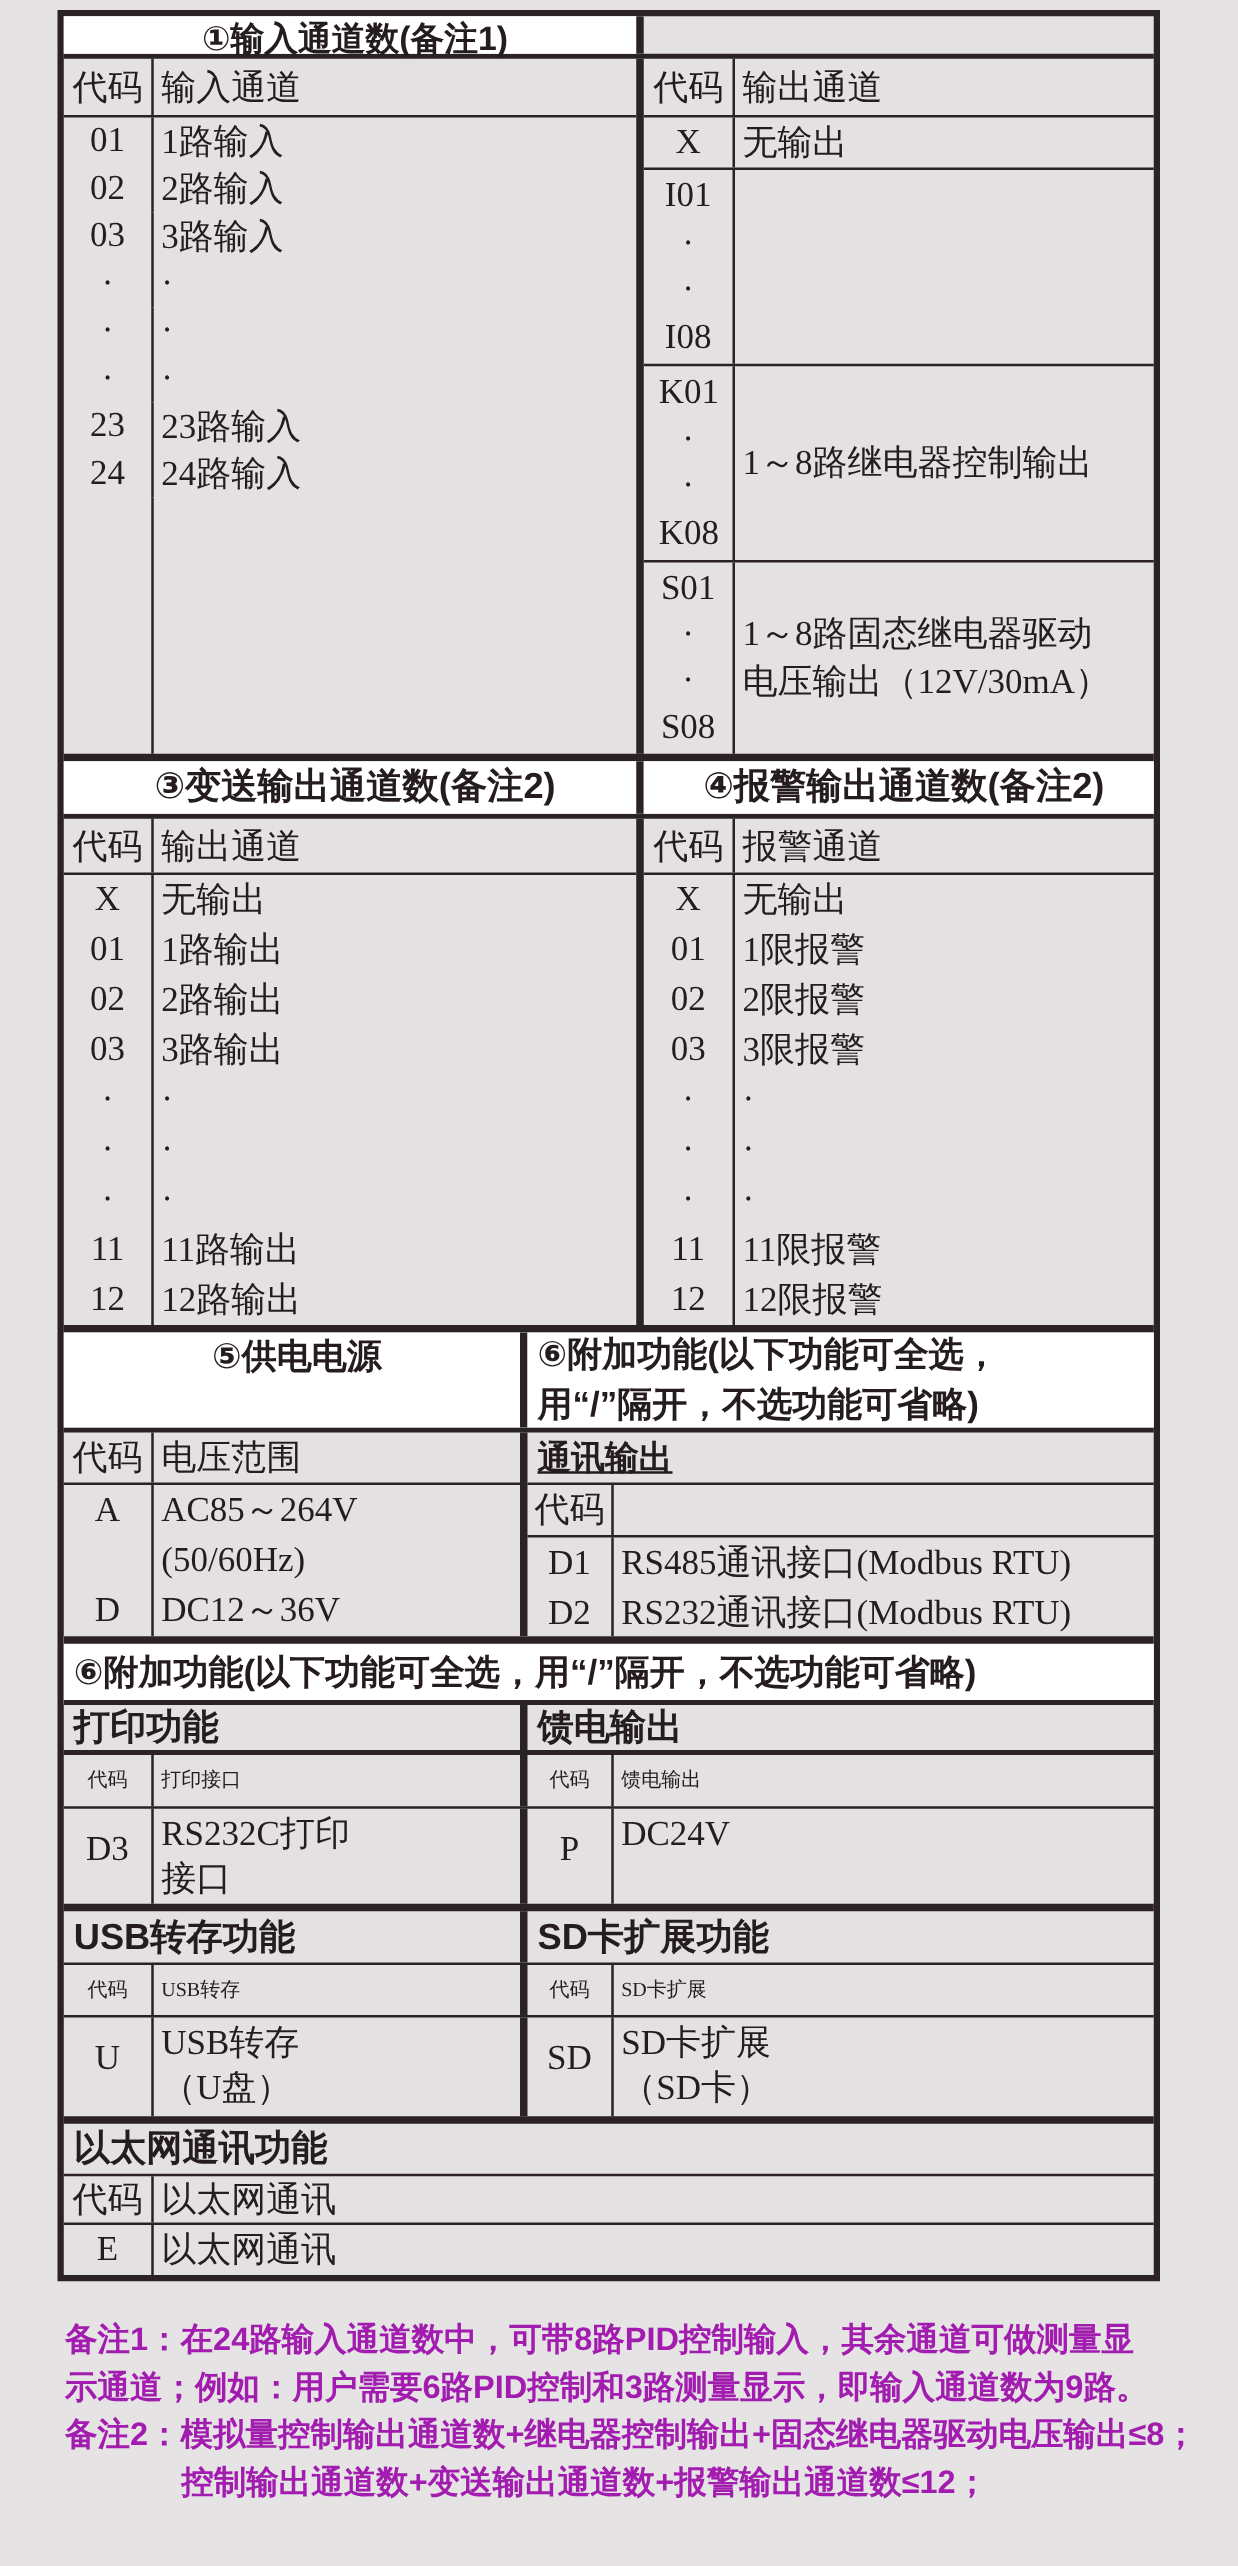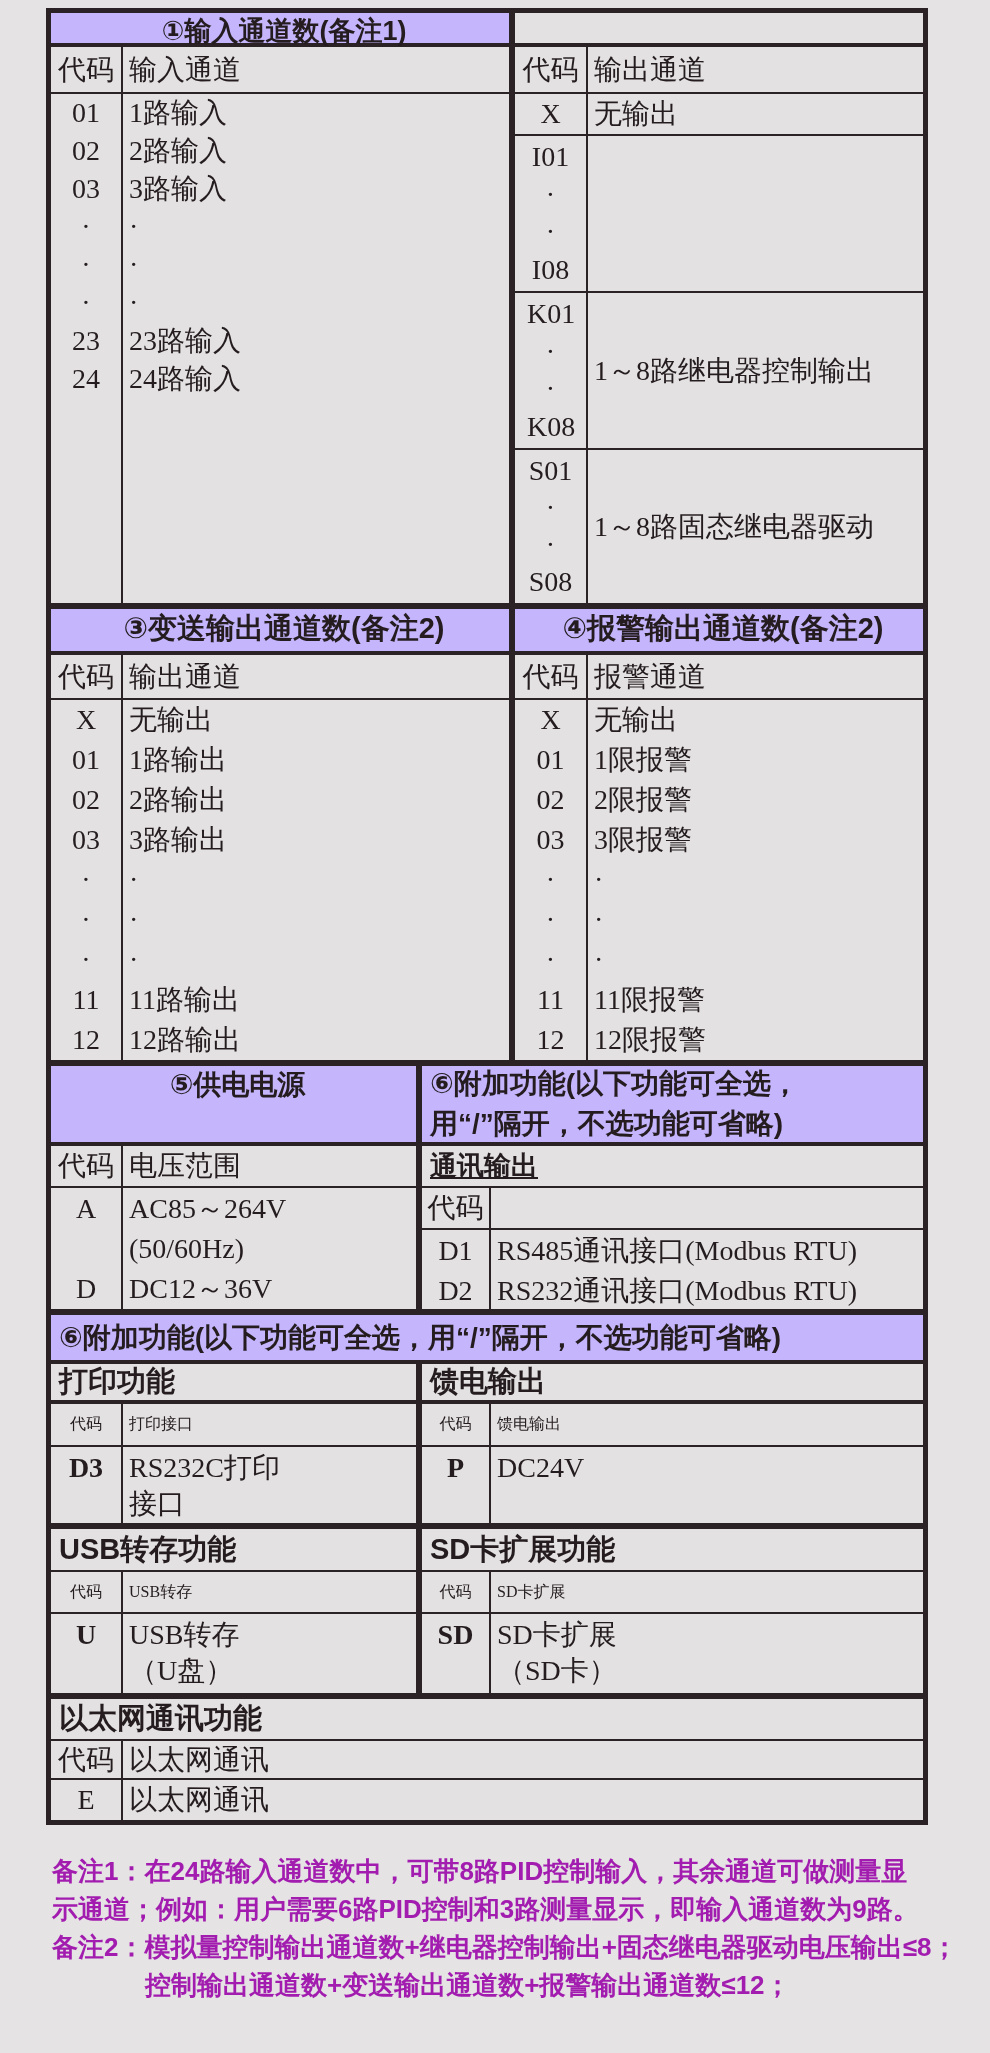--- a/index.html
+++ b/index.html
@@ -12,21 +12,21 @@
     box-sizing:border-box;margin:8px 0 0 46px;width:882px;
     border:5px solid #2a2225;background:#e3e1e2;
     display:flex;flex-direction:column;
   }
   .tbl *{box-sizing:border-box;border-color:#2a2225;border-style:solid;border-width:0;min-width:0;}
   .duo{display:flex;flex:none;}
   .lt{width:464px;flex:none;border-right-width:6px;display:flex;flex-direction:column;}
   .lb{width:371px;flex:none;border-right-width:6px;display:flex;flex-direction:column;}
   .rt{flex:1;display:flex;flex-direction:column;}
   .sans{font-family:"Liberation Sans","DejaVu Sans",sans-serif;font-weight:bold;}
-  .sec{background:#c4b5fd;font-family:"Liberation Sans","DejaVu Sans",sans-serif;font-weight:bold;}
+  .sec{background:#ffffff;font-family:"Liberation Sans","DejaVu Sans",sans-serif;font-weight:bold;}
   .vc{display:flex;align-items:center;}
   .padl{padding-left:8px;}
   
   .h-sec12{height:34px;border-bottom-width:4px;font-size:27px;}
   .body12{height:556px;}
   .h-sec34{height:52px;border-top-width:6px;border-bottom-width:4px;font-size:29px;}
   .body34{height:405px;}
   .h-sec56{height:86px;border-top-width:6px;border-bottom-width:4px;font-size:28px;}
   .body56{height:163px;}
   .h-sec6f{height:55px;border-top-width:6px;border-bottom-width:4px;font-size:28px;}
@@ -60,21 +60,21 @@
   .featA{height:40px;border-bottom-width:4px;font-size:29px;}
   .cheadA{height:43px;border-bottom-width:2px;}
   .valrowA{height:76px;font-size:28px;}
   .featB{height:49px;border-top-width:6px;border-bottom-width:2px;font-size:29px;}
   .cheadB{height:42px;border-bottom-width:2px;}
   .valrowB{height:79px;font-size:28px;}
   .ethlabel{height:48px;border-top-width:6px;border-bottom-width:2px;font-size:29px;}
   .cheadE{height:39px;border-bottom-width:2px;}
   .rowE{height:40px;}
   .twoline{line-height:36px;padding-top:3px;align-items:flex-start !important;display:flex;flex-direction:column;}
-  .topcode{align-items:flex-start !important;padding-top:3px;line-height:36px;font-weight:bold;}
+  .topcode{align-items:flex-start !important;padding-top:15px;line-height:36px;}
   
   .notes{margin:27px 0 0 52px;font-size:26px;line-height:38px;color:#a21caf;}
   .notes .indent{padding-left:93px;}
 </style>
 </head>
 <body>
 
 <div class="tbl">
 
   <div class="duo h-sec12">
@@ -154,20 +154,21 @@
       </div>
       <div class="trow grp gfill">
         <div class="codestack">
           <div>S01</div>
             <div>·</div>
           <div>·</div>
             <div>S08</div>
         </div>
         <div class="glabel">
           <div>1～8路固态继电器驱动</div>
+          <div>电压输出（12V/30mA）</div>
         </div>
       </div>
     </div>
   </div>
 
   <div class="duo h-sec34">
     <div class="lt sec vc padl">③变送输出通道数(备注2)</div>
     <div class="rt sec vc padl">④报警输出通道数(备注2)</div>
   </div>
 

